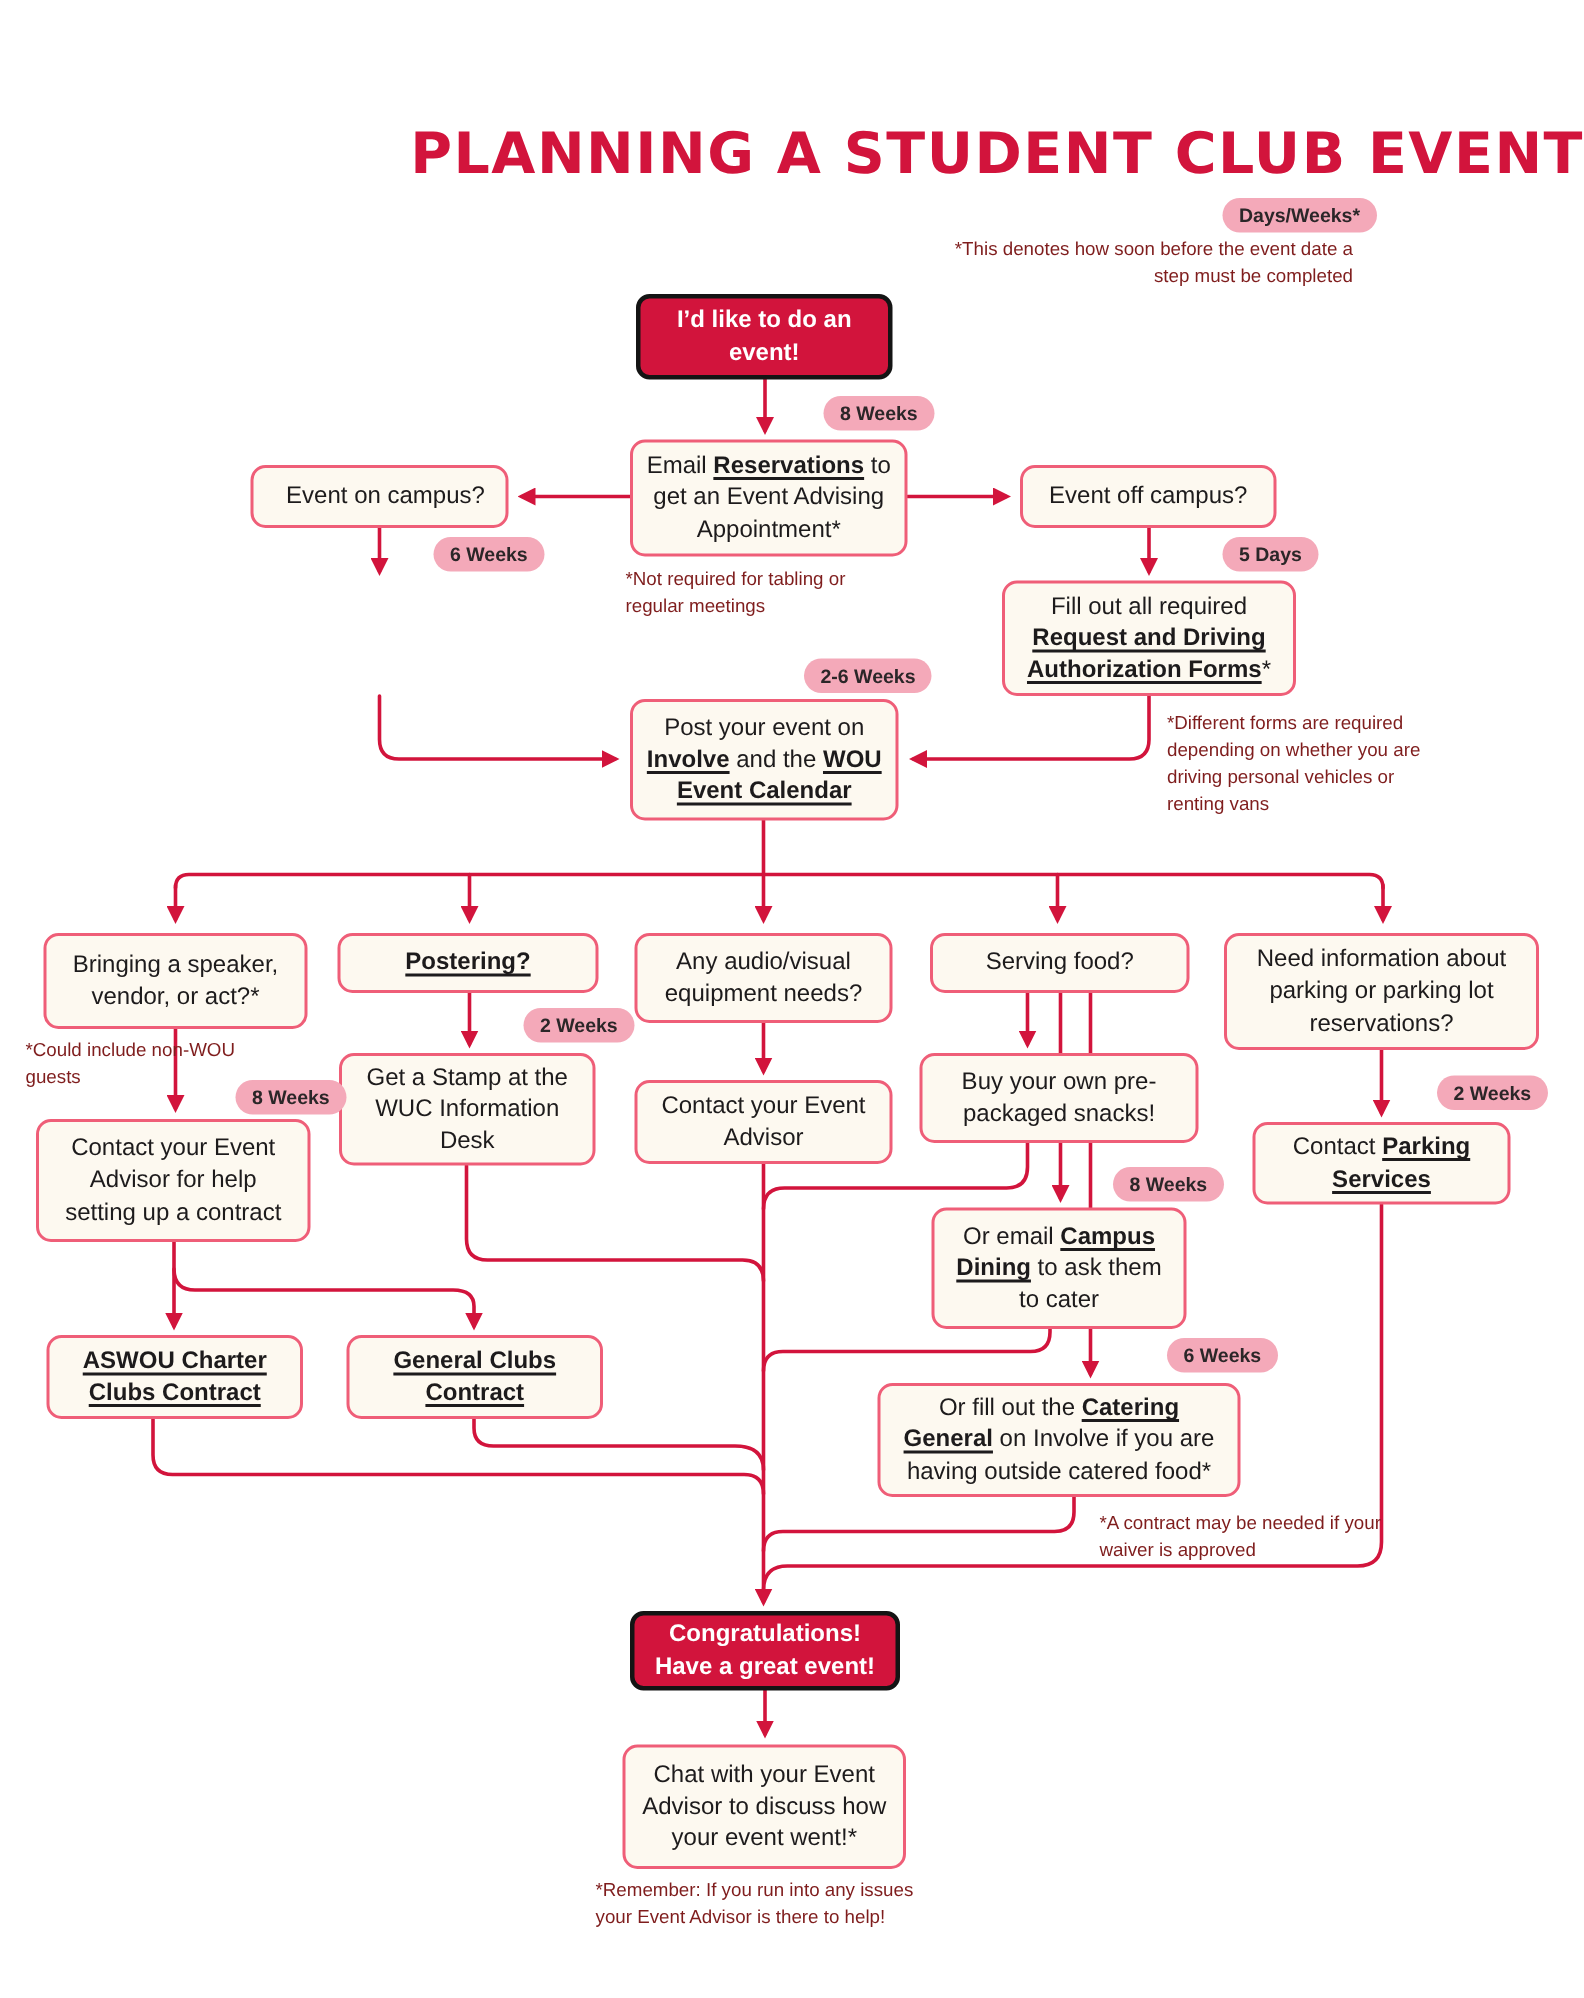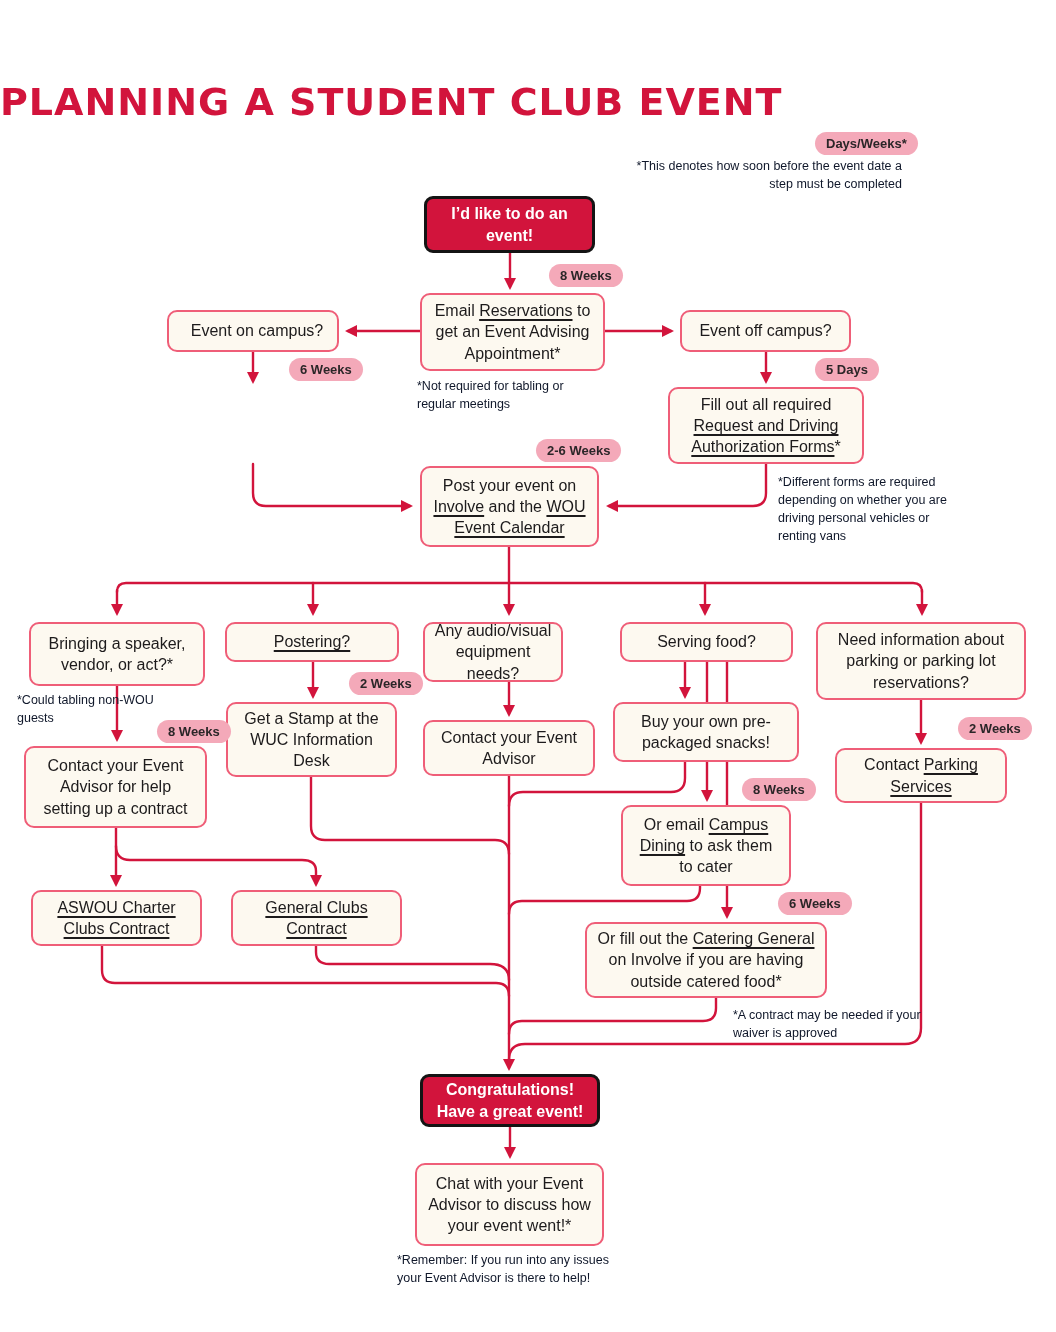--- a/index.html
+++ b/index.html
@@ -1,21 +1,21 @@
 <!DOCTYPE html>
 <html style="--accent: #d2143c; --box-border: #ef5e78; --box-fill: #fdf9f0; --badge-bg: #f4a9b9; --text: #1d1b1c;"><head>
 <meta charset="utf-8">
 <style>
   html,body{margin:0;padding:0;background:#ffffff;}
   .canvas{
     position:relative;width:1056px;height:1332px;background:#ffffff;overflow:hidden;
     font-family:"Liberation Sans",sans-serif;color:var(--text,#1d1b1c);
   }
   .title{
-    position:absolute;left:0;top:80px;width:1056px;text-align:left;
+    position:absolute;left:0;top:80px;width:1056px;text-align:right;
     font-size:38px;font-weight:bold;letter-spacing:1px;color:var(--accent,#d2143c);
     font-family:"DejaVu Sans","Liberation Sans",sans-serif;
   }
   svg.wires{position:absolute;left:0;top:0;z-index:0;}
   .conn{stroke:var(--accent,#d2143c);stroke-width:2.4;fill:none;stroke-linecap:round;}
   .node{
     position:absolute;z-index:2;box-sizing:border-box;
     background:var(--box-fill,#fdf9f0);
     border:2.5px solid var(--box-border,#ef5e78);
     border-radius:10px;
@@ -24,23 +24,23 @@
   }
   .node.red{
     background:var(--accent,#d2143c);border:3px solid #141414;border-radius:9px;
     color:#ffffff;font-weight:bold;
   }
   .badge{
     position:absolute;z-index:3;background:var(--badge-bg,#f4a9b9);color:#2b2628;
     border-radius:13px;font-size:13px;font-weight:bold;padding:4px 11px;white-space:nowrap;
   }
   .note{
-    position:absolute;z-index:2;font-size:12.5px;color:#0f172a;line-height:1.45;text-align:left;
+    position:absolute;z-index:2;font-size:12.5px;color:#7f1d1d;line-height:1.45;text-align:left;
   }
-  .lnk{font-weight:normal;text-decoration:underline;text-decoration-thickness:1.5px;text-underline-offset:2.5px;}
+  .lnk{font-weight:bold;text-decoration:underline;text-decoration-thickness:1.5px;text-underline-offset:2.5px;}
 </style>
 </head>
 <body>
 
 <div class="canvas">
 
   <div class="title">PLANNING A STUDENT CLUB EVENT</div>
 
   <svg class="wires" width="1056" height="1332" viewBox="0 0 1056 1332">
     <defs>
@@ -119,41 +119,41 @@
   <div class="note" style="left:778px;top:473px;width:175px;">*Different forms are required depending on whether you are driving personal vehicles or renting vans</div>
 
   <div class="badge" style="left:536px;top:439px;">2-6 Weeks</div>
   <div class="node" style="left:420px;top:466px;width:179px;height:81px;">
       <span><span>Post your event on </span><span class="lnk">Involve</span><span> and the </span><span class="lnk">WOU Event Calendar</span></span>
     </div>
 
   <div class="node" style="left:29px;top:622px;width:176px;height:64px;">
       <span><span>Bringing a speaker, vendor, or act?*</span></span>
     </div>
-  <div class="note" style="left:17px;top:691px;width:140px;">*Could tabling non-WOU guests</div>
+  <div class="note" style="left:17px;top:691px;width:140px;">*Could include non-WOU guests</div>
   <div class="badge" style="left:157px;top:720px;">8 Weeks</div>
   <div class="node" style="left:24px;top:746px;width:183px;height:82px;">
       <span><span>Contact your Event Advisor for help setting up a contract</span></span>
     </div>
   <div class="node" style="left:231px;top:890px;width:171px;height:56px;">
       <span><span class="lnk">General Clubs Contract</span></span>
     </div>
   <div class="node" style="left:31px;top:890px;width:171px;height:56px;">
       <span><span class="lnk">ASWOU Charter Clubs Contract</span></span>
     </div>
 
   <div class="node" style="left:225px;top:622px;width:174px;height:40px;">
       <span><span class="lnk">Postering?</span></span>
     </div>
   <div class="badge" style="left:349px;top:672px;">2 Weeks</div>
   <div class="node" style="left:226px;top:702px;width:171px;height:75px;">
       <span><span>Get a Stamp at the WUC Information Desk</span></span>
     </div>
 
-  <div class="node" style="left:423px;top:622px;width:140px;height:60px;">
+  <div class="node" style="left:423px;top:622px;width:172px;height:60px;">
       <span><span>Any audio/visual equipment needs?</span></span>
     </div>
   <div class="node" style="left:423px;top:720px;width:172px;height:56px;">
       <span><span>Contact your Event Advisor</span></span>
     </div>
 
   <div class="node" style="left:620px;top:622px;width:173px;height:40px;">
       <span><span>Serving food?</span></span>
     </div>
   <div class="node" style="left:613px;top:702px;width:186px;height:60px;">

